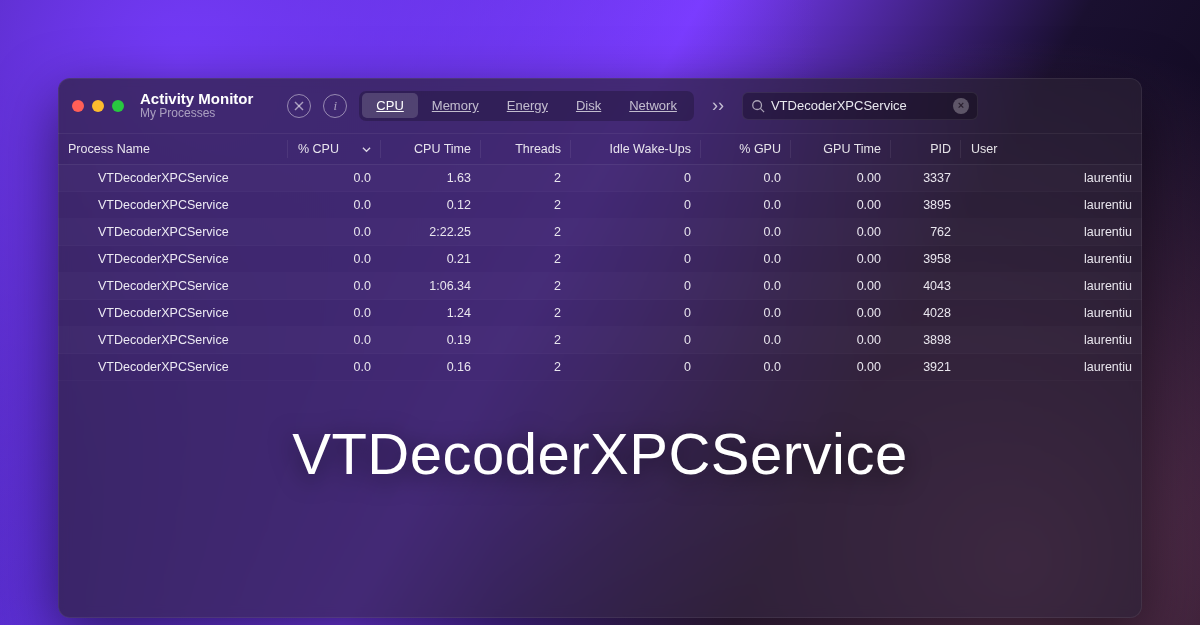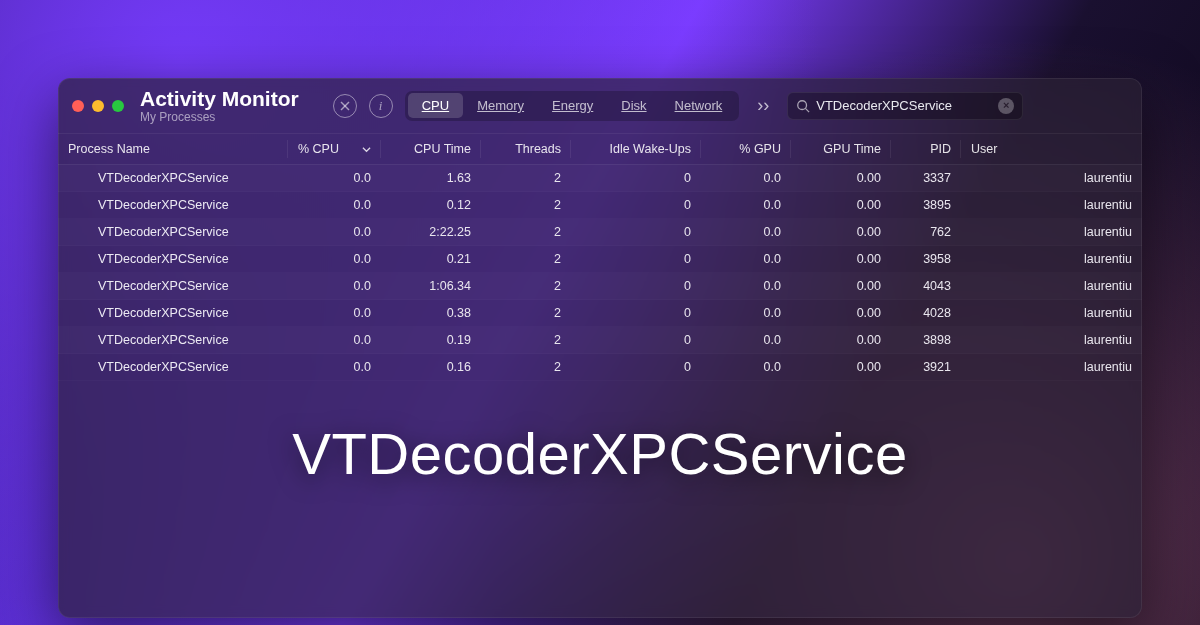--- a/index.html
+++ b/index.html
@@ -19,21 +19,21 @@
     box-shadow:0 20px 60px rgba(0,0,0,.55), inset 0 0 0 1px rgba(255,255,255,.07);
   }
   .toolbar{
     height:56px;display:flex;align-items:center;padding:0 14px;gap:12px;
     border-bottom:1px solid rgba(255,255,255,.06);
   }
   .traffic{display:flex;gap:8px;align-items:center;}
   .dot{width:12px;height:12px;border-radius:50%;}
   .dot.r{background:#ff5f57;} .dot.y{background:#febc2e;} .dot.g{background:#28c840;}
   .titleblock{display:flex;flex-direction:column;line-height:1.15;margin-left:4px;margin-right:6px;}
-  .titleblock .t1{color:#fff;font-weight:700;font-size:21px;}
+  .titleblock .t1{color:#fff;font-weight:700;font-size:15px;}
   .titleblock .t2{color:rgba(255,255,255,.55);font-size:12px;}
   .circicon{
     width:24px;height:24px;border-radius:50%;border:1.5px solid rgba(255,255,255,.45);
     display:flex;align-items:center;justify-content:center;color:rgba(255,255,255,.55);
     font-size:13px;cursor:pointer;
   }
   .seg{
     display:flex;align-items:center;background:rgba(0,0,0,.22);
     border-radius:7px;padding:3px;gap:0;height:30px;
   }
@@ -232,21 +232,21 @@
               <td>2</td>
               <td>0</td>
               <td>0.0</td>
               <td>0.00</td>
               <td>4043</td>
               <td>laurentiu</td>
             </tr>
             <tr>
               <td>VTDecoderXPCService</td>
               <td>0.0</td>
-              <td>0.38</td>
+              <td>1.24</td>
               <td>2</td>
               <td>0</td>
               <td>0.0</td>
               <td>0.00</td>
               <td>4028</td>
               <td>laurentiu</td>
             </tr>
             <tr>
               <td>VTDecoderXPCService</td>
               <td>0.0</td>

